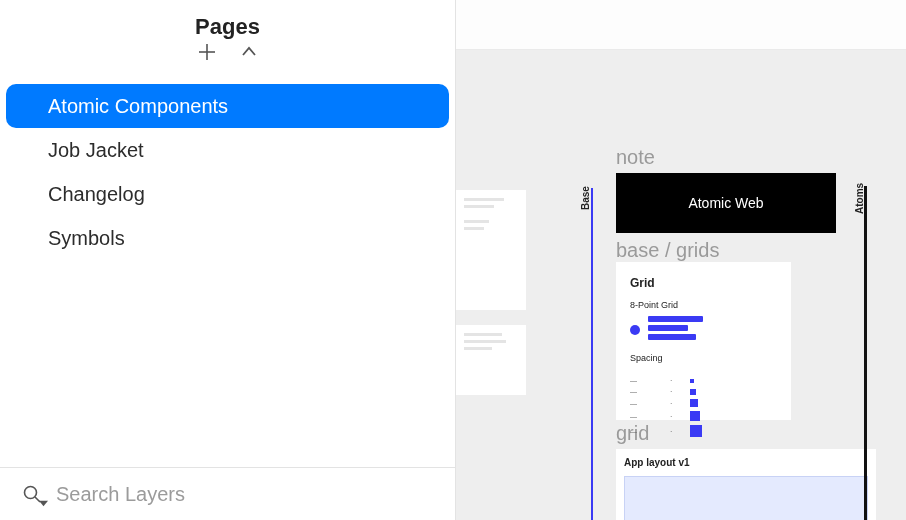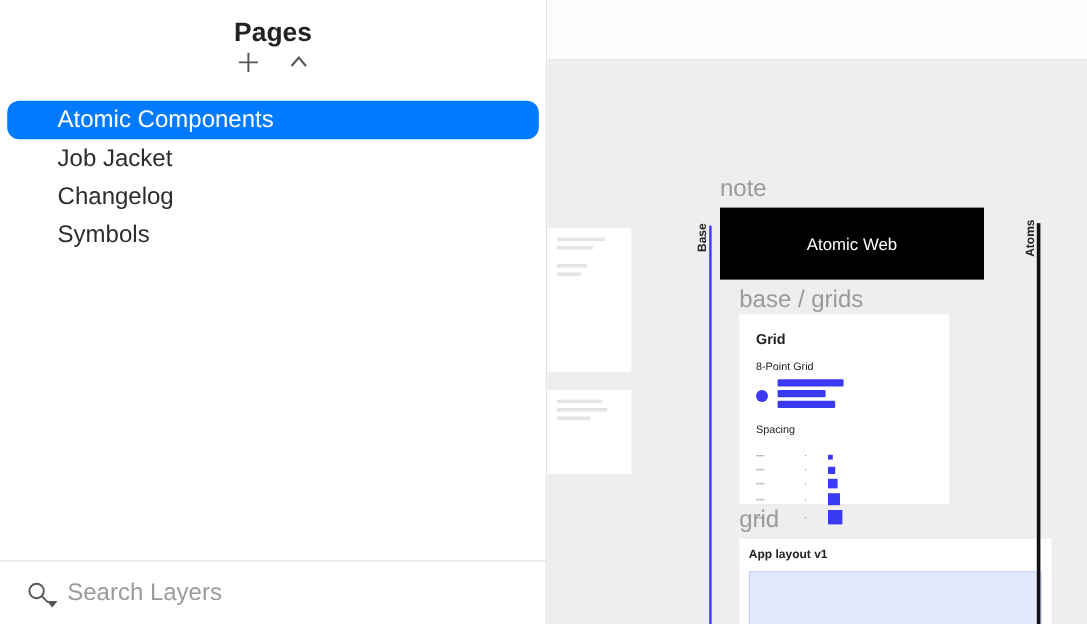--- a/index.html
+++ b/index.html
@@ -5,21 +5,21 @@
   * { box-sizing: border-box; margin: 0; padding: 0; }
   html, body { width: 906px; height: 520px; overflow: hidden; font-family: -apple-system, BlinkMacSystemFont, "Segoe UI", Helvetica, Arial, sans-serif; background: #fff; }
   .app { display: flex; width: 100%; height: 100%; }
   .sidebar { width: 456px; height: 100%; border-right: 1px solid #e3e3e3; display: flex; flex-direction: column; background: #fff; }
   .sidebar-header { display: flex; align-items: center; justify-content: space-between; padding: 14px 22px 18px 22px; flex-direction: column; }
   .sidebar-title { font-size: 22px; font-weight: 700; color: #222; }
   .sidebar-header-actions { display: flex; align-items: center; gap: 18px; }
   .icon-btn { width: 24px; height: 24px; display: flex; align-items: center; justify-content: center; color: #555; cursor: pointer; }
   .icon-btn svg { display: block; }
   .pages-list { flex: 0 0 auto; padding: 2px 6px; }
-  .page-item { display: flex; align-items: center; height: 32px; padding: 0 34px 0 42px; border-radius: 10px; font-size: 20px; color: #2c2c2c; cursor: pointer; }
+  .page-item { display: flex; align-items: center; height: 44px; padding: 0 34px 0 42px; border-radius: 10px; font-size: 20px; color: #2c2c2c; cursor: pointer; }
   .page-item.selected { background: #007aff; color: #fff; font-weight: 500; }
   .sidebar-spacer { flex: 1; }
   .search-row { border-top: 1px solid #e3e3e3; display: flex; align-items: center; gap: 12px; padding: 14px 20px; color: #777; }
   .search-icon-wrap { position: relative; width: 24px; height: 24px; display: flex; align-items: center; justify-content: center; color: #555; }
   .search-caret { position: absolute; right: -4px; bottom: -2px; }
   .search-field { border: none; outline: none; font-size: 20px; color: #4c1d95; background: transparent; flex: 1; }
   .search-field::placeholder { color: #9b9b9b; }
 
   .canvas { flex: 1; height: 100%; background: #fff; position: relative; overflow: hidden; }
   .canvas-ruler { position: absolute; top: 0; left: 0; right: 0; height: 50px; background: #fdfdfd; border-bottom: 1px solid #eaeaea; }
@@ -123,21 +123,21 @@
       </div>
       <div class="left-snip2" style="top:275px; left:0;">
         <div class="tiny-line" style="width:38px;"></div>
         <div class="tiny-line" style="width:42px;"></div>
         <div class="tiny-line" style="width:28px;"></div>
       </div>
 
       <div class="vline" style="top:138px; left:135px; height:340px;"></div>
       <div class="vline-label" style="top:160px; left:124px;">Base</div>
 
-      <div class="cluster" style="top:96px; left:144px; width:220px;">
+      <div class="cluster" style="top:96px; left:160px; width:220px;">
         <div class="artboard-label">note</div>
         <div class="note-card" style="width:220px; height:60px;">
           <span>Atomic Web</span>
         </div>
       </div>
 
       <div class="artboard-label mid" style="top:168px; left:160px;margin-top:21px;">base / grids</div>
 
       <div class="cluster" style="top:212px; left:160px;">
         <div class="grid-card" style="width:175px; height:158px;">

